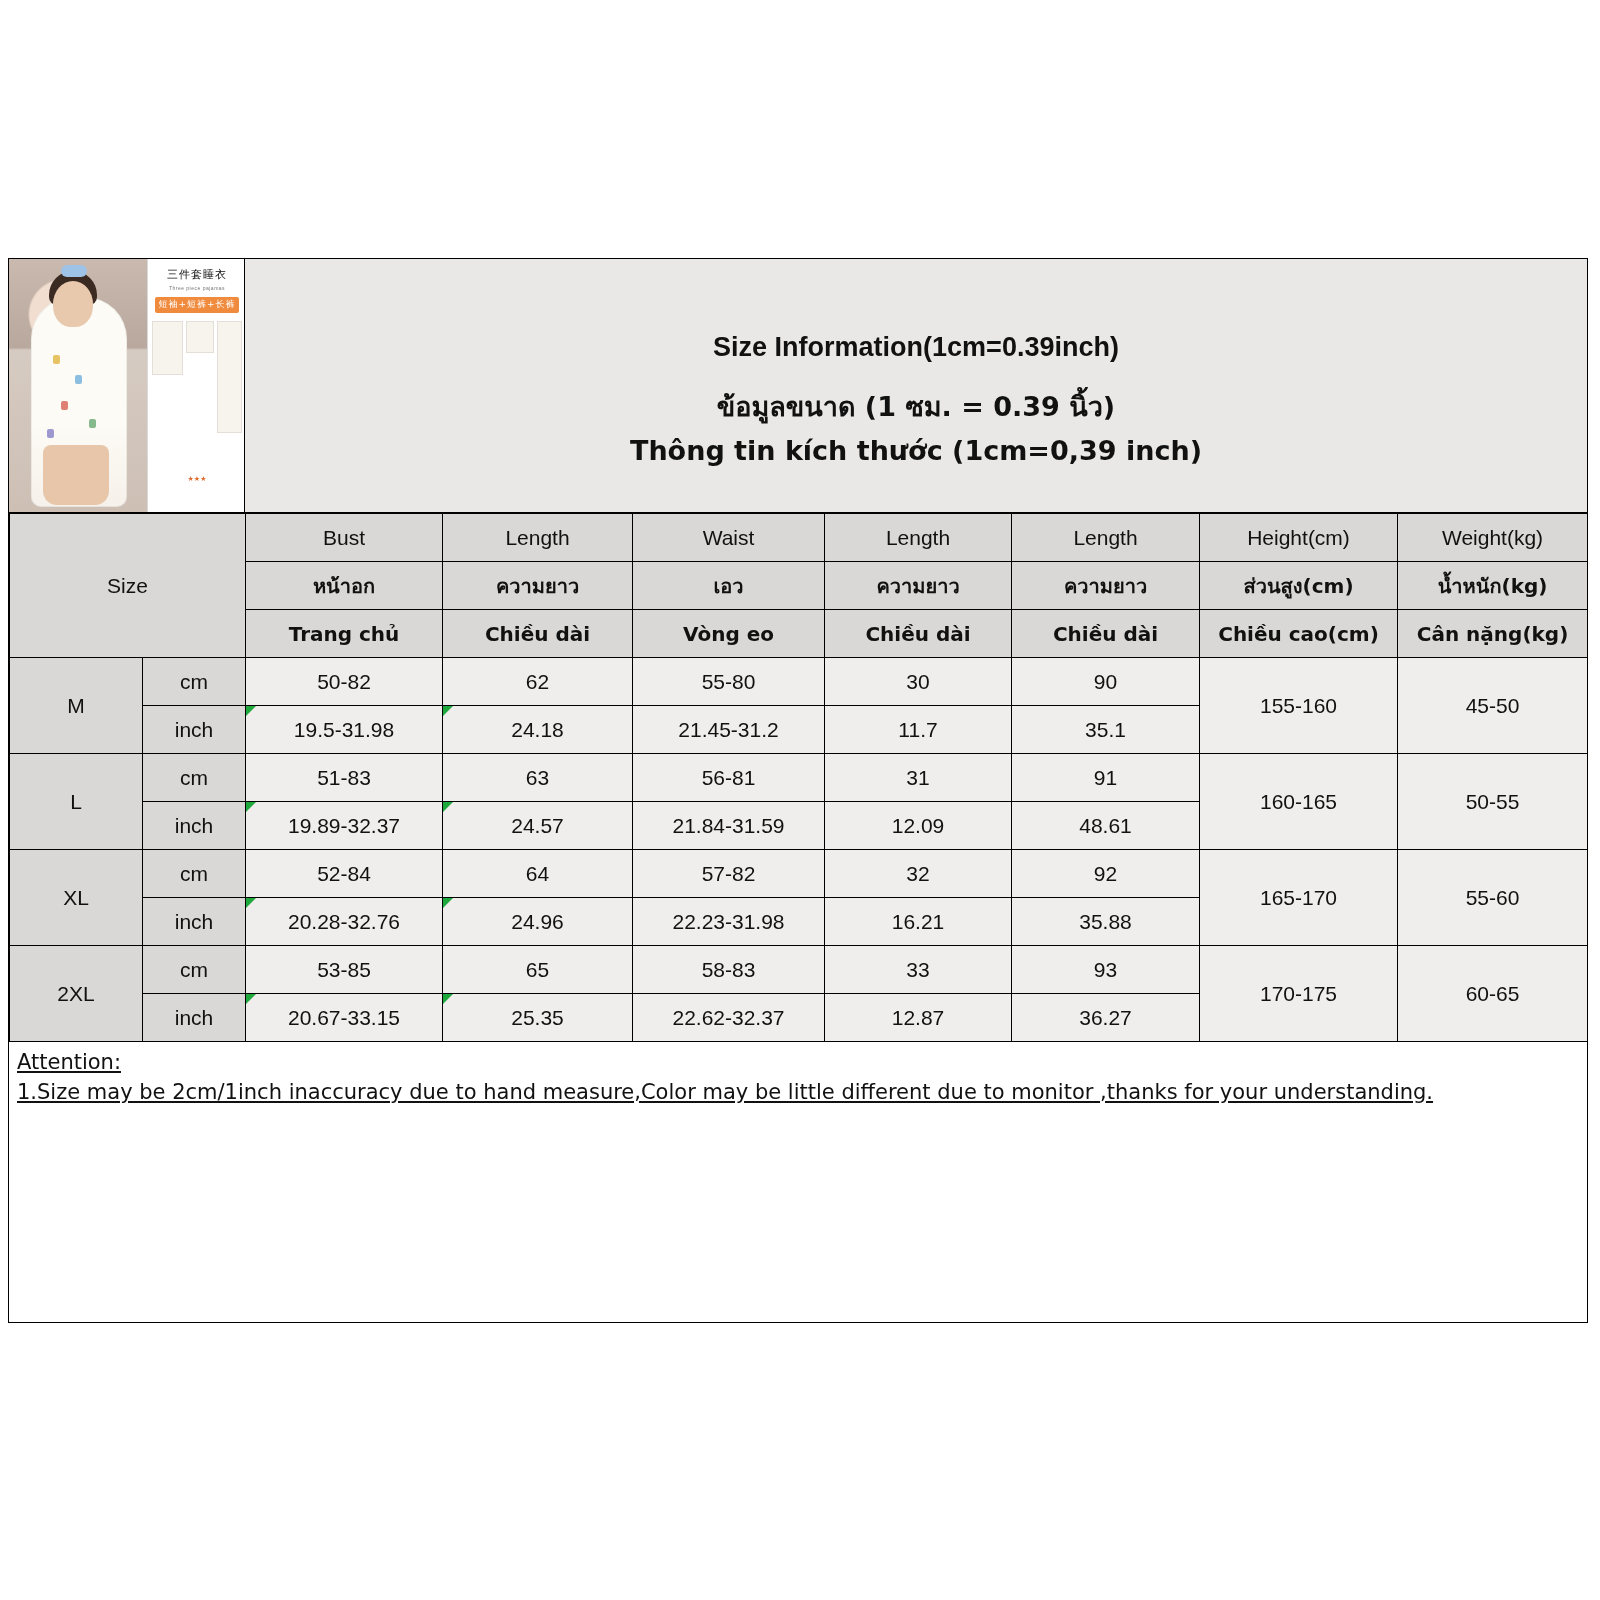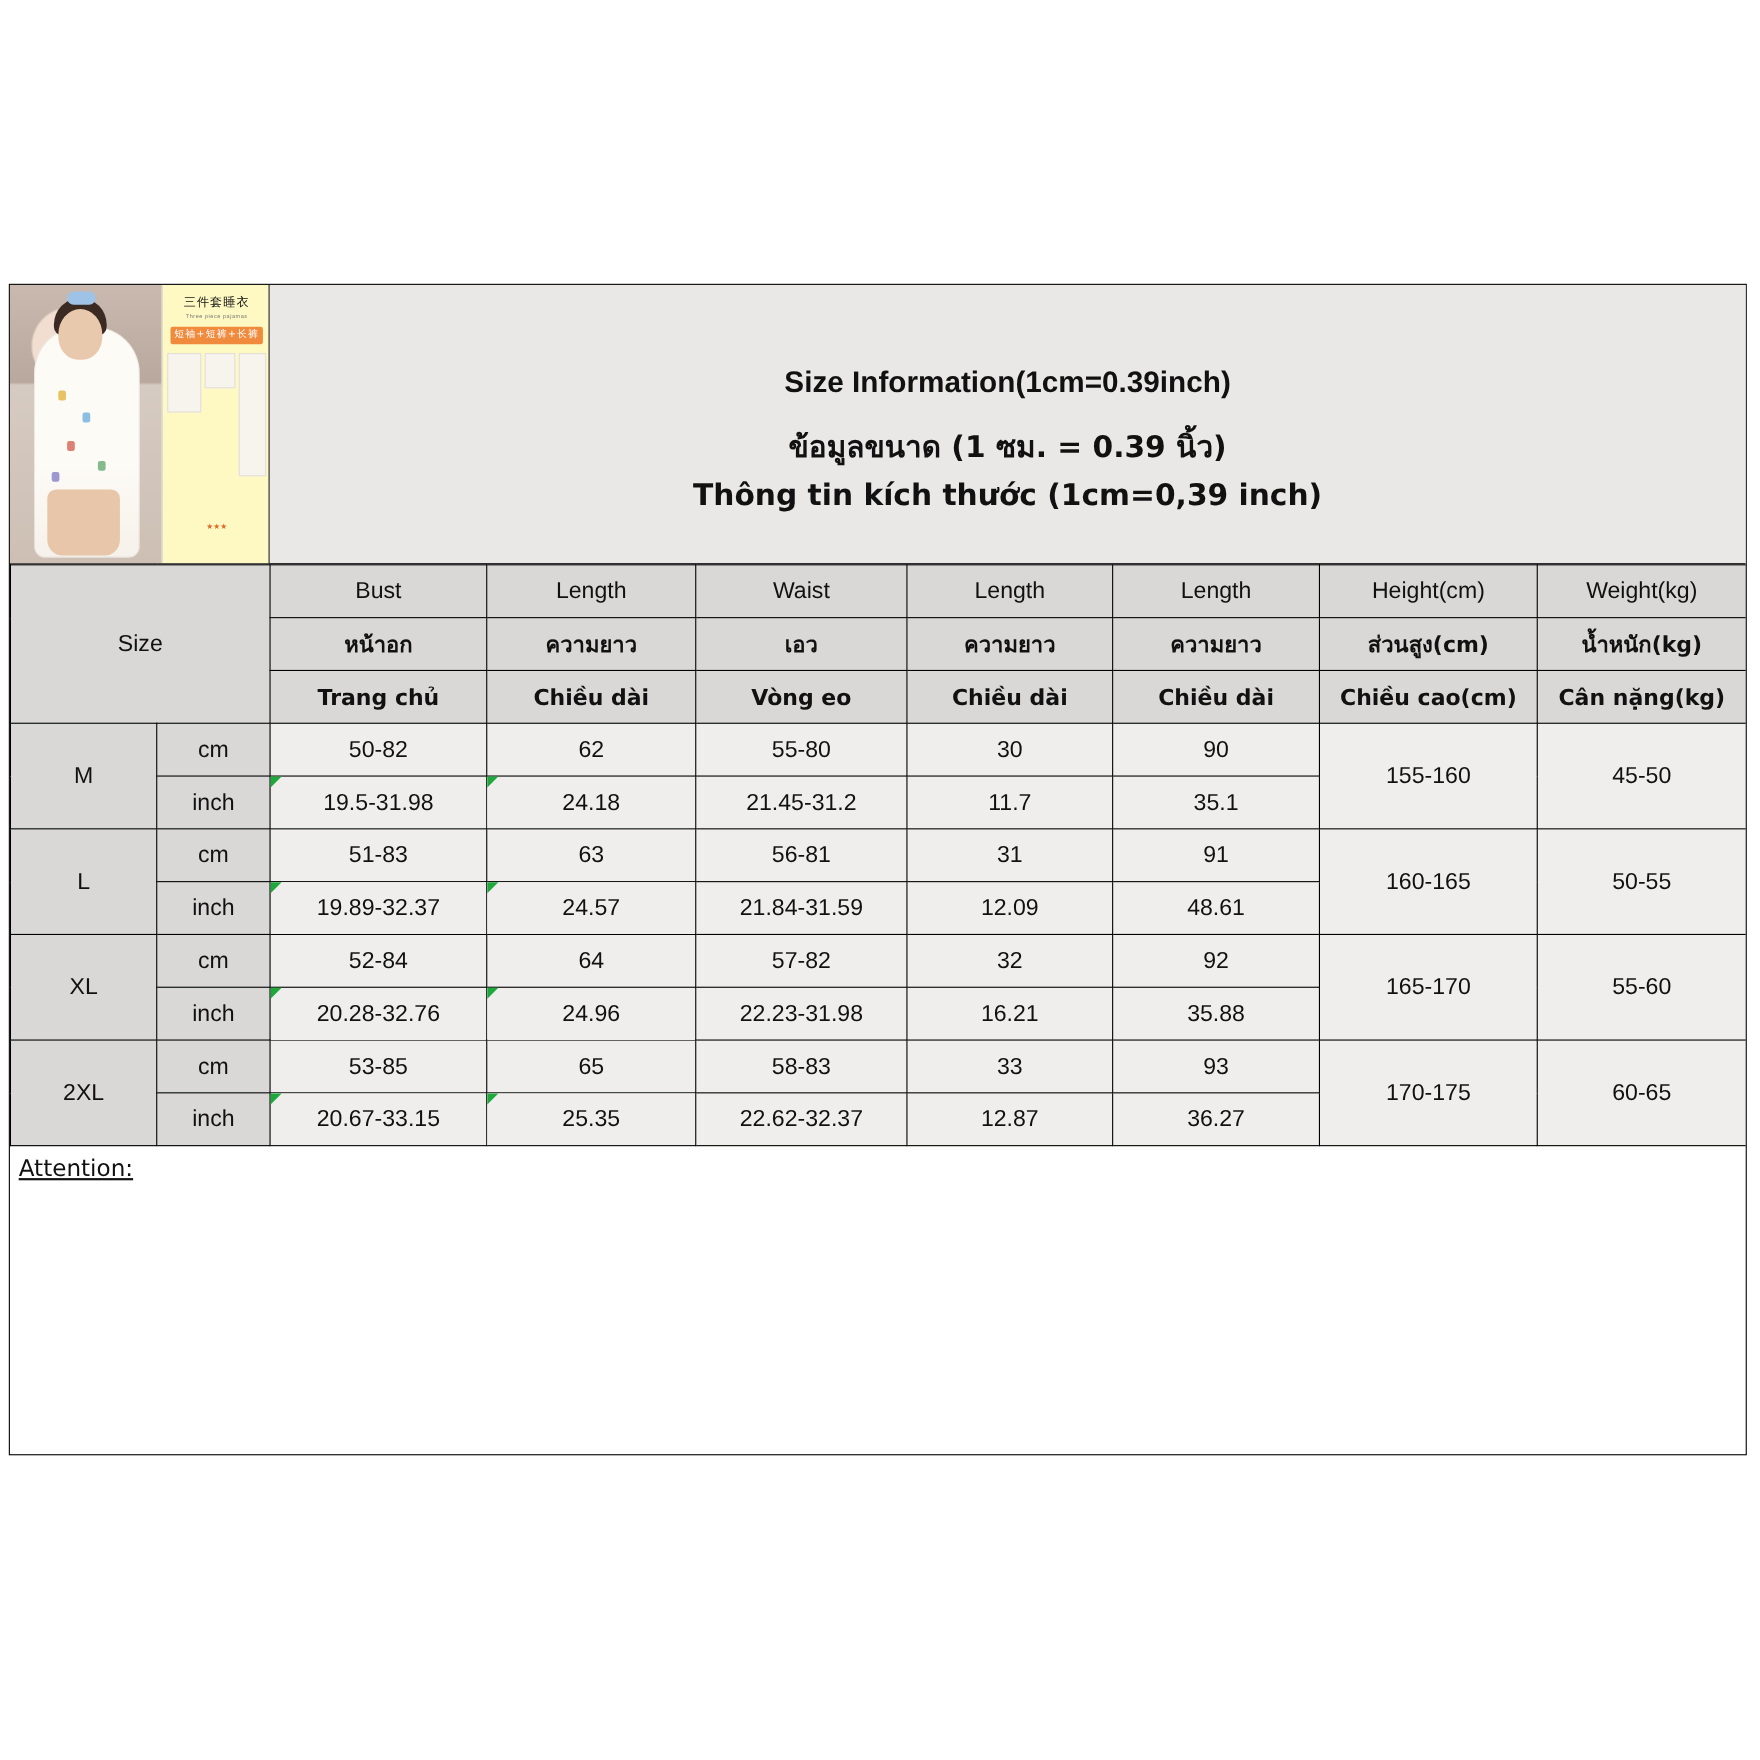--- a/index.html
+++ b/index.html
@@ -80,21 +80,21 @@
   }
   .thumb .photo .legs {
     position: absolute; left: 34px; top: 186px; width: 66px; height: 60px;
     background: #e7c6a9; border-radius: 8px 8px 14px 14px;
   }
   .thumb .photo .dot {
     position: absolute; width: 7px; height: 9px; border-radius: 2px; opacity:.85;
   }
   .thumb .panel {
     position: absolute; left: 138px; top: 0; width: 98px; height: 253px;
-    background: #fef9c3;
+    background: #ffffff;
     border-left: 1px solid #d9d9d9;
   }
   .thumb .panel .cn-title {
     font-family: "DejaVu Sans", sans-serif;
     font-size: 11px; color: #111; text-align: center; margin-top: 8px; letter-spacing: 1px;
   }
   .thumb .panel .cn-sub {
     font-size: 5px; color: #777; text-align: center; margin-top: 3px; letter-spacing: .5px;
   }
   .thumb .panel .cn-badge {
@@ -341,16 +341,17 @@
           <td class="val mark">25.35</td>
           <td class="val">22.62-32.37</td>
           <td class="val">12.87</td>
           <td class="val">36.27</td>
         </tr>
       </tbody>
     </table>
 
     <div class="attention">
       <div class="line">Attention:</div>
+      <div class="line">1.Size may be 2cm/1inch inaccuracy due to hand measure,Color may be little different due to monitor ,thanks for your understanding.</div>
     </div>
 
   </div>
 </div>
 
 </body></html>

